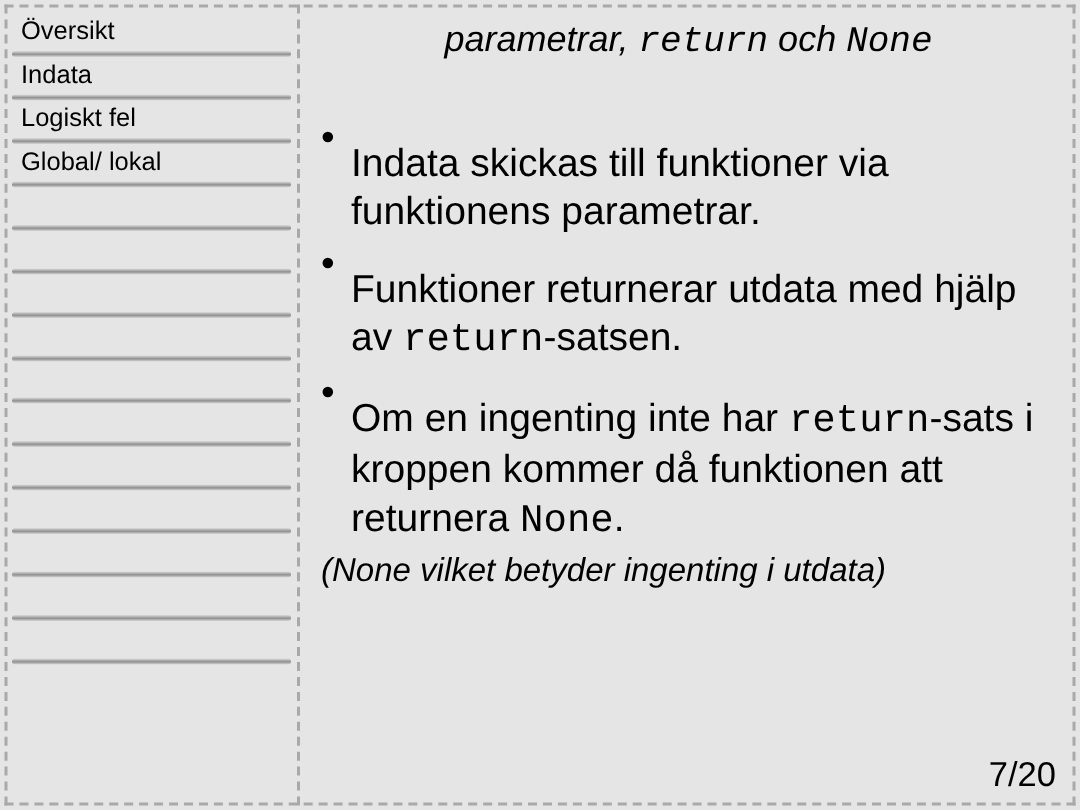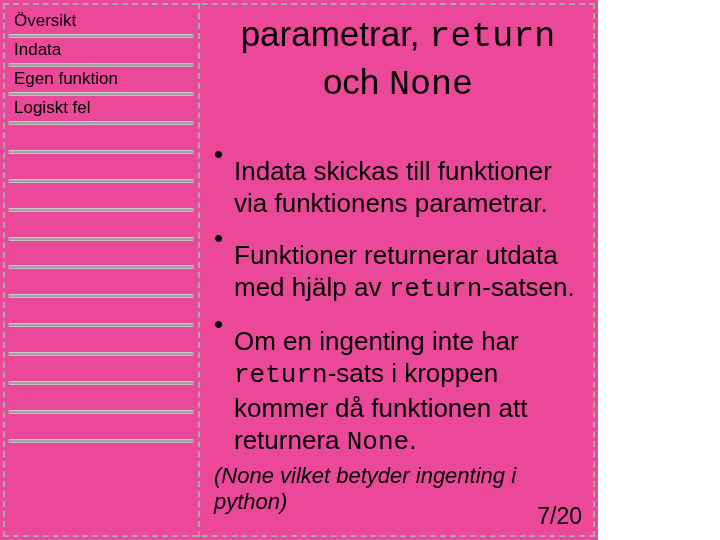--- a/index.html
+++ b/index.html
@@ -1,21 +1,21 @@
 <!DOCTYPE html>
 <html><head>
 <meta charset="utf-8">
 <style>
   * { box-sizing: border-box; margin: 0; padding: 0; }
   html, body { width: 720px; height: 540px; overflow: hidden; font-family: Arial, Helvetica, sans-serif; background: #fff; }
   .slide {
     position: relative;
-    width: 598px;
+    width: 720px;
     height: 540px;
-    background: #ec4899;
+    background: #e5e5e5;
   }
   
   .dash-border {
     position: absolute;
     inset: 3px;
     border: 2px dashed #a9a9a9;
     pointer-events: none;
   }
   
   .dash-divider {
@@ -57,25 +57,26 @@
     font-size: 15px;
   }
   .main {
     position: absolute;
     left: 206px;
     top: 6px;
     right: 8px;
     bottom: 8px;
   }
   .title {
-    font-size: 35px;
+    font-size: 24px;
     text-align: center;
     line-height: 1.28;
     padding: 6px 2px 12px 2px;
     font-weight: 400;
+    font-style: italic;
   }
   .title .mono { font-family: "Courier New", Courier, monospace; }
   .bullets {
     font-size: 26px;
     line-height: 1.25;
     padding: 18px 6px 0 6px;
   }
   .bullet {
     display: flex;
     margin-bottom: 2px;
@@ -109,25 +110,25 @@
   <div class="sidebar">
     <div class="sidebar-item">
       <span>Översikt</span>
       <div class="underline"></div>
     </div>
     <div class="sidebar-item">
       <span>Indata</span>
       <div class="underline"></div>
     </div>
     <div class="sidebar-item">
-      <span>Egen funktion</span>
+      <span>Logiskt fel</span>
       <div class="underline"></div>
     </div>
     <div class="sidebar-item">
-      <span>Logiskt fel</span>
+      <span>Global/ lokal</span>
       <div class="underline"></div>
     </div>
     <div class="sidebar-item">&nbsp;<div class="underline"></div></div>
     <div class="sidebar-item">&nbsp;<div class="underline"></div></div>
     <div class="sidebar-item">&nbsp;<div class="underline"></div></div>
     <div class="sidebar-item">&nbsp;<div class="underline"></div></div>
     <div class="sidebar-item">&nbsp;<div class="underline"></div></div>
     <div class="sidebar-item">&nbsp;<div class="underline"></div></div>
     <div class="sidebar-item">&nbsp;<div class="underline"></div></div>
     <div class="sidebar-item">&nbsp;<div class="underline"></div></div>
@@ -156,17 +157,17 @@
         </div>
       </div>
       <div class="bullet">
         <div class="dot">•</div>
         <div class="txt">
           <span>Om en ingenting inte har </span><span class="mono">return</span><span>-sats i kroppen kommer då funktionen att returnera </span><span class="mono">None</span><span>.</span>
         </div>
       </div>
     </div>
 
-    <div class="note">(None vilket betyder ingenting i python)</div>
+    <div class="note">(None vilket betyder ingenting i utdata)</div>
   </div>
 
   <div class="footer">7/20</div>
 </div>
 
 </body></html>

